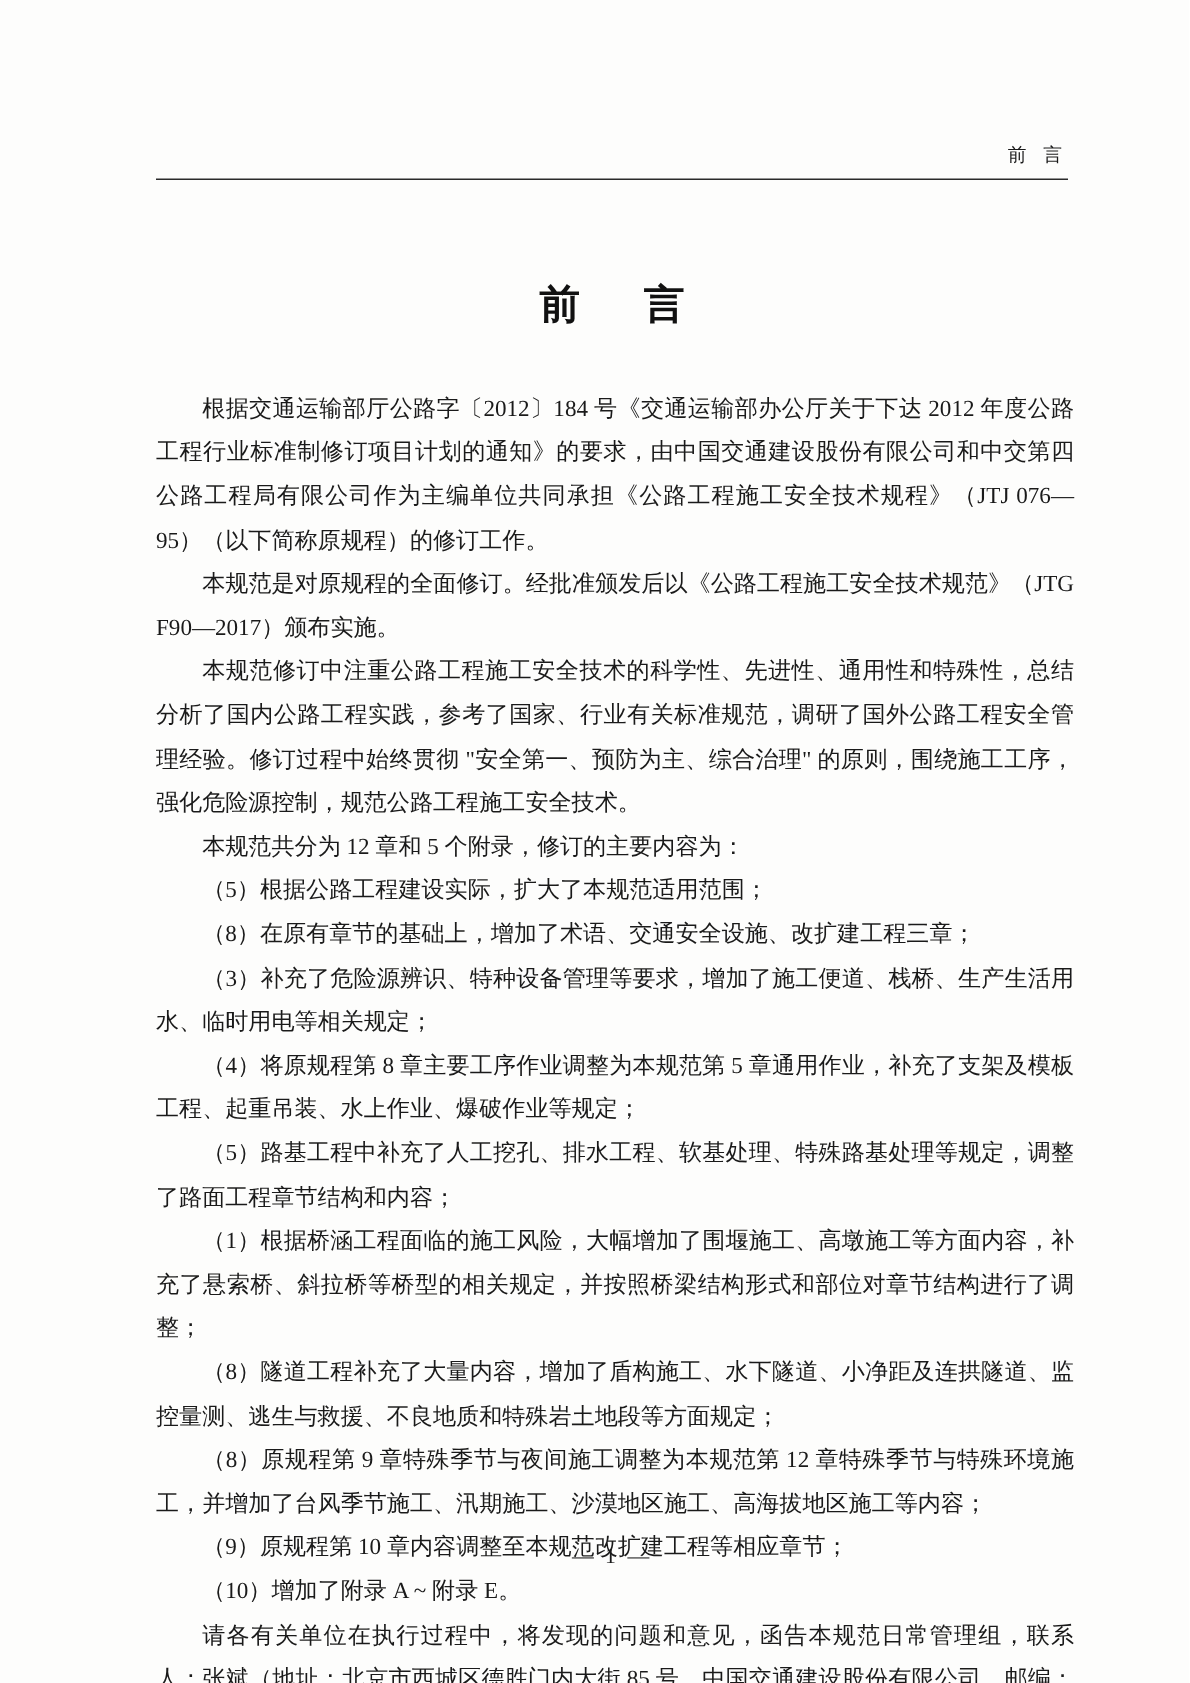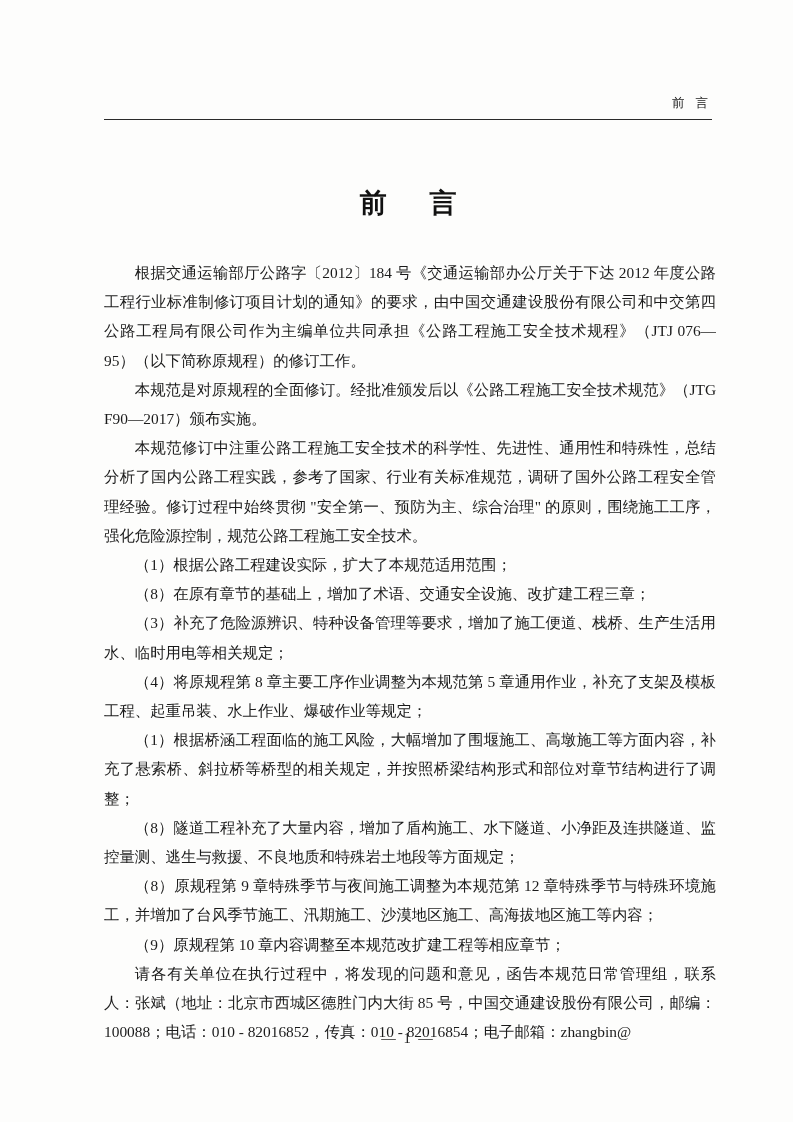--- a/index.html
+++ b/index.html
@@ -92,28 +92,31 @@
     <div class="header-label">前 言</div>
     <div class="header-rule"></div>
   </div>
 
   <div class="title">前  言</div>
 
   <div class="body-text">
     <p>根据交通运输部厅公路字〔2012〕184 号《交通运输部办公厅关于下达 2012 年度公路工程行业标准制修订项目计划的通知》的要求，由中国交通建设股份有限公司和中交第四公路工程局有限公司作为主编单位共同承担《公路工程施工安全技术规程》（JTJ 076—95）（以下简称原规程）的修订工作。</p>
     <p>本规范是对原规程的全面修订。经批准颁发后以《公路工程施工安全技术规范》（JTG F90—2017）颁布实施。</p>
     <p>本规范修订中注重公路工程施工安全技术的科学性、先进性、通用性和特殊性，总结分析了国内公路工程实践，参考了国家、行业有关标准规范，调研了国外公路工程安全管理经验。修订过程中始终贯彻 "安全第一、预防为主、综合治理" 的原则，围绕施工工序，强化危险源控制，规范公路工程施工安全技术。</p>
-    <p>（1）根据公路工程建设实际，扩大了本规范适用范围；</p>
+    <p>本规范共分为 12 章和 5 个附录，修订的主要内容为：</p>
+    <p>（5）根据公路工程建设实际，扩大了本规范适用范围；</p>
     <p>（8）在原有章节的基础上，增加了术语、交通安全设施、改扩建工程三章；</p>
     <p>（3）补充了危险源辨识、特种设备管理等要求，增加了施工便道、栈桥、生产生活用水、临时用电等相关规定；</p>
     <p>（4）将原规程第 8 章主要工序作业调整为本规范第 5 章通用作业，补充了支架及模板工程、起重吊装、水上作业、爆破作业等规定；</p>
+    <p>（5）路基工程中补充了人工挖孔、排水工程、软基处理、特殊路基处理等规定，调整了路面工程章节结构和内容；</p>
     <p>（1）根据桥涵工程面临的施工风险，大幅增加了围堰施工、高墩施工等方面内容，补充了悬索桥、斜拉桥等桥型的相关规定，并按照桥梁结构形式和部位对章节结构进行了调整；</p>
     <p>（8）隧道工程补充了大量内容，增加了盾构施工、水下隧道、小净距及连拱隧道、监控量测、逃生与救援、不良地质和特殊岩土地段等方面规定；</p>
     <p>（8）原规程第 9 章特殊季节与夜间施工调整为本规范第 12 章特殊季节与特殊环境施工，并增加了台风季节施工、汛期施工、沙漠地区施工、高海拔地区施工等内容；</p>
     <p>（9）原规程第 10 章内容调整至本规范改扩建工程等相应章节；</p>
+    <p>（10）增加了附录 A ~ 附录 E。</p>
     <p>请各有关单位在执行过程中，将发现的问题和意见，函告本规范日常管理组，联系人：张斌（地址：北京市西城区德胜门内大街 85 号，中国交通建设股份有限公司，邮编：100088；电话：010 - 82016852，传真：010 - 82016854；电子邮箱：zhangbin@</p>
   </div>
 
   <div class="footer">
     <span>— 1 —</span>
   </div>
 
 </div>
 
 </body></html>

